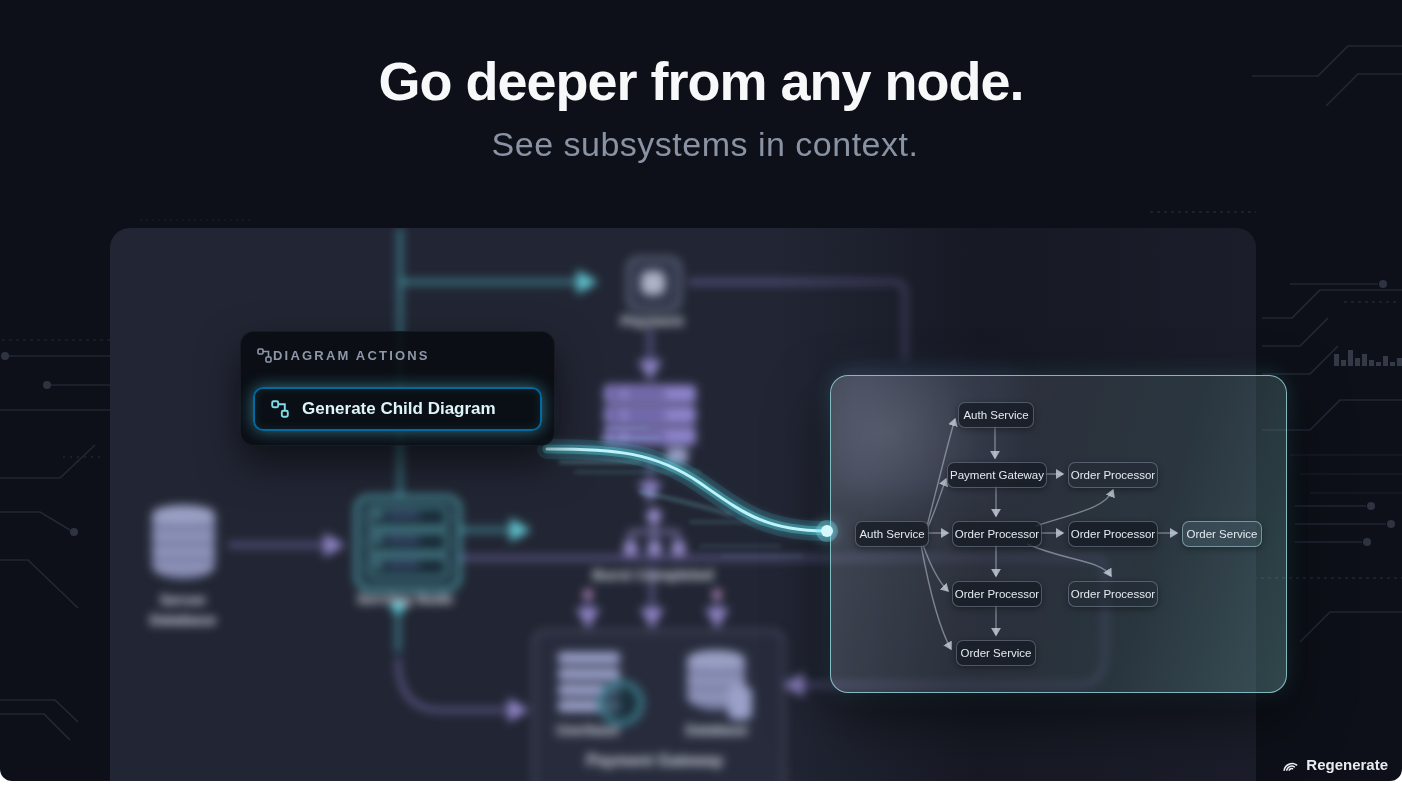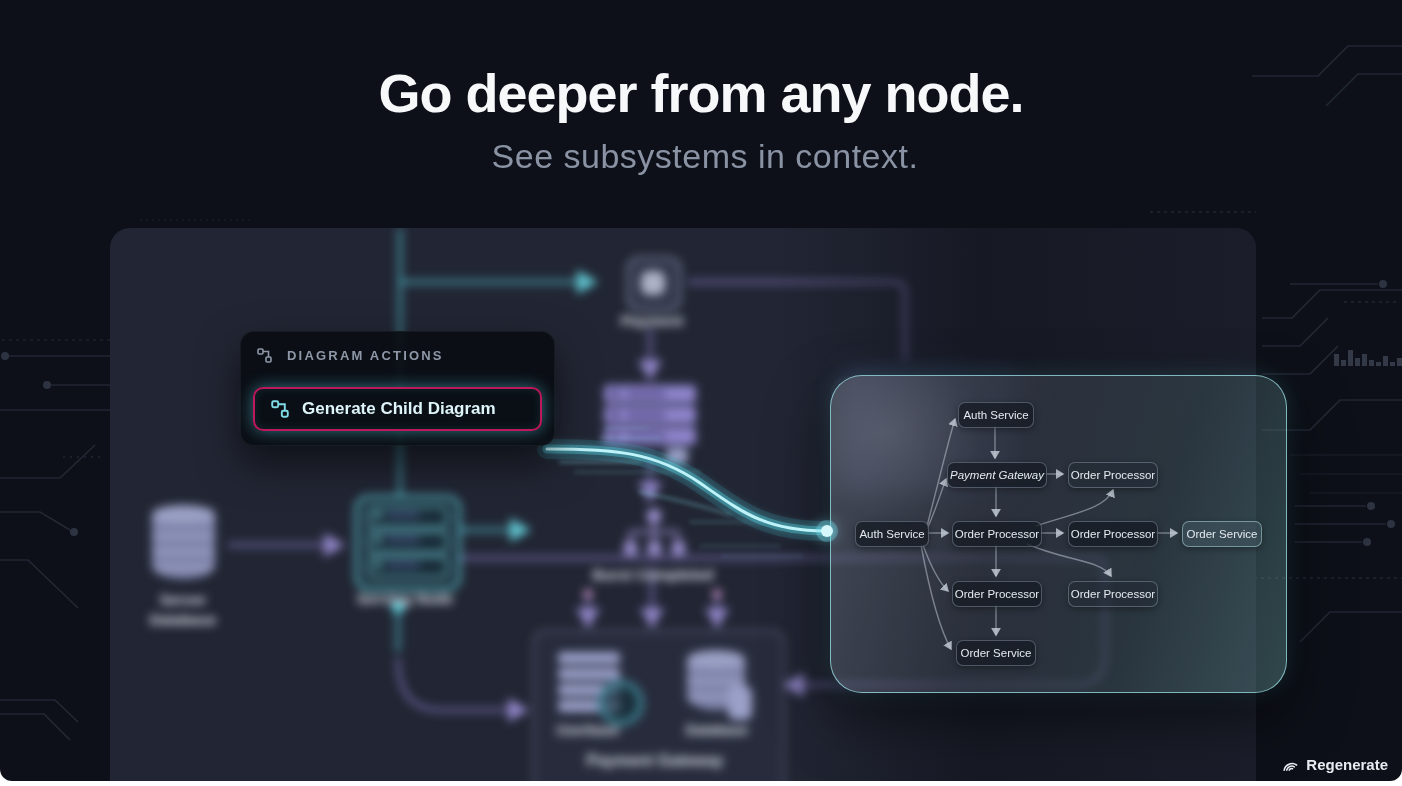--- a/index.html
+++ b/index.html
@@ -2,21 +2,21 @@
 <html><head>
 <meta charset="utf-8">
 <style>
   html,body{margin:0;padding:0;background:#ffffff;}
   .stage{position:relative;width:1402px;height:786px;background:#ffffff;overflow:hidden;
          font-family:"Liberation Sans",sans-serif;}
   .frame{position:absolute;left:0;top:0;width:1402px;height:781px;background:#0d1018;
          border-radius:0 0 12px 12px;overflow:hidden;}
 
   
-  .headline{position:absolute;left:0;top:64px;width:100%;text-align:center;z-index:8;}
+  .headline{position:absolute;left:0;top:52px;width:100%;text-align:center;z-index:8;}
   .headline h1{margin:0;font-size:54px;line-height:1.1;font-weight:800;color:#f7f8fa;letter-spacing:-1px;}
   .headline h2{margin:14px 0 0 0;font-size:34px;font-weight:400;color:#8a93a4;letter-spacing:0.5px;padding-left:8px;}
 
   
   .circuits{position:absolute;inset:0;z-index:1;}
   .circuits path{stroke:#272d3b;stroke-width:1.6;fill:none;}
   .circuits circle{fill:#333a4a;}
   .circuits rect{fill:#3a4150;}
 
   
@@ -43,33 +43,33 @@
   .rack .slot b{position:absolute;left:16px;top:4px;width:34px;height:6px;background:#3c4a70;border-radius:3px;}
   .groupbox{position:absolute;border:2px solid rgba(160,160,195,0.4);background:rgba(46,50,70,0.45);border-radius:12px;}
   .gear{position:absolute;width:34px;height:34px;border-radius:50%;border:6px solid #3d7d8d;background:rgba(20,50,60,0.6);}
   .minibox{position:absolute;background:#9aa0c8;border-radius:5px;}
   .blursq{position:absolute;background:#3c4166;opacity:0.55;border-radius:16px;filter:blur(10px);}
 
   
   .menu{position:absolute;left:240px;top:331px;width:315px;z-index:9;background:rgba(9,12,18,0.9);
         border:1px solid rgba(255,255,255,0.05);border-radius:14px;box-shadow:0 18px 40px rgba(0,0,0,0.55);
         padding:12px 12px 14px 12px;box-sizing:border-box;}
-  .menu-head{display:flex;align-items:center;gap:15px;padding:4px 4px 12px 4px;color:#8f98a8;
+  .menu-head{display:flex;align-items:center;gap:1px;padding:4px 4px 12px 4px;color:#8f98a8;
              font-size:13px;font-weight:600;letter-spacing:2.2px;}
   .mbtn{display:flex;align-items:center;gap:13px;height:44px;border-radius:10px;padding:0 16px;cursor:pointer;
         font-size:17px;box-sizing:border-box;}
   .mbtn.primary{background:#7fd8e3;color:#16222c;font-weight:700;}
-  .mbtn.outline{margin-top:12px;background:rgba(10,15,21,0.85);border:2px solid #be185d;color:#ddf4f8;font-weight:600;
+  .mbtn.outline{margin-top:12px;background:rgba(10,15,21,0.85);border:2px solid #0369a1;color:#ddf4f8;font-weight:600;
         box-shadow:0 0 16px rgba(90,212,232,0.5), inset 0 0 10px rgba(90,212,232,0.12);}
 
   
   .glow{position:absolute;inset:0;z-index:7;pointer-events:none;}
 
   
-  .panel{position:absolute;left:830px;top:375px;width:457px;height:318px;z-index:5;border-radius:32px;
+  .panel{position:absolute;left:830px;top:375px;width:457px;height:318px;z-index:5;border-radius:18px;
          border:1.5px solid rgba(150,216,224,0.8);box-sizing:border-box;
          background:linear-gradient(108deg, rgba(124,132,146,0.40) 0%, rgba(84,93,106,0.34) 38%, rgba(72,99,104,0.36) 68%, rgba(98,148,148,0.42) 100%);
          box-shadow:0 24px 60px rgba(0,0,0,0.55), 0 0 22px rgba(110,220,235,0.18);}
   .panel::before{content:"";position:absolute;inset:0;border-radius:16px;
          background:radial-gradient(140px 120px at 12% 18%, rgba(255,255,255,0.10), rgba(255,255,255,0) 70%);}
   .mini-node{position:absolute;height:24px;border-radius:7px;display:flex;align-items:center;justify-content:center;
          background:rgba(22,27,36,0.8);border:1px solid rgba(155,170,190,0.42);color:#e4eaf0;font-size:11.5px;
          box-shadow:0 2px 6px rgba(0,0,0,0.35);white-space:nowrap;cursor:pointer;}
   .mini-node.ghost{background:rgba(32,39,50,0.5);}
   .mini-node.glass{background:rgba(66,86,96,0.55);border-color:rgba(170,212,218,0.55);}
@@ -270,21 +270,21 @@
         <path d="M205,150 C240,138 274,133 282,114"></path>
         <path d="M209,157 H232"></path>
         <path d="M325,157 H346"></path>
         <path d="M165,169 V200"></path>
         <path d="M196,168 C235,185 270,184 280,200"></path>
         <path d="M165,229 V259"></path>
       </g>
     </svg>
     <div id="mini-flow" style="position:absolute;inset:0;">
           <div class="mini-node" style="left: 127px; top: 26px; width: 74px;">Auth Service</div>
-          <div class="mini-node" style="left: 116px; top: 86px; width: 98px; font-style: italic;">Payment Gateway</div>
+          <div class="mini-node" style="left: 116px; top: 86px; width: 98px;">Payment Gateway</div>
           <div class="mini-node ghost" style="left: 237px; top: 86px; width: 88px;">Order Processor</div>
           <div class="mini-node" style="left: 24px; top: 145px; width: 72px;">Auth Service</div>
           <div class="mini-node" style="left: 121px; top: 145px; width: 88px;">Order Processor</div>
           <div class="mini-node" style="left: 237px; top: 145px; width: 88px;">Order Processor</div>
           <div class="mini-node glass" style="left: 351px; top: 145px; width: 78px;">Order Service</div>
           <div class="mini-node" style="left: 121px; top: 205px; width: 88px;">Order Processor</div>
           <div class="mini-node ghost" style="left: 237px; top: 205px; width: 88px;">Order Processor</div>
           <div class="mini-node" style="left: 125px; top: 264px; width: 78px;">Order Service</div>
         </div>
   </div>

